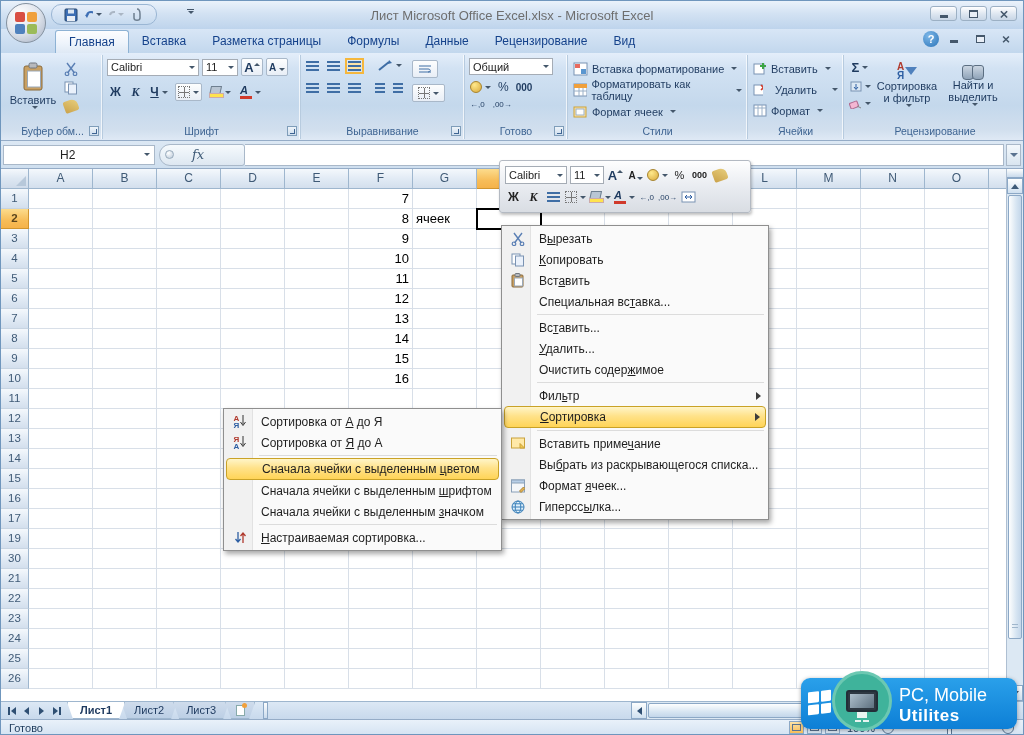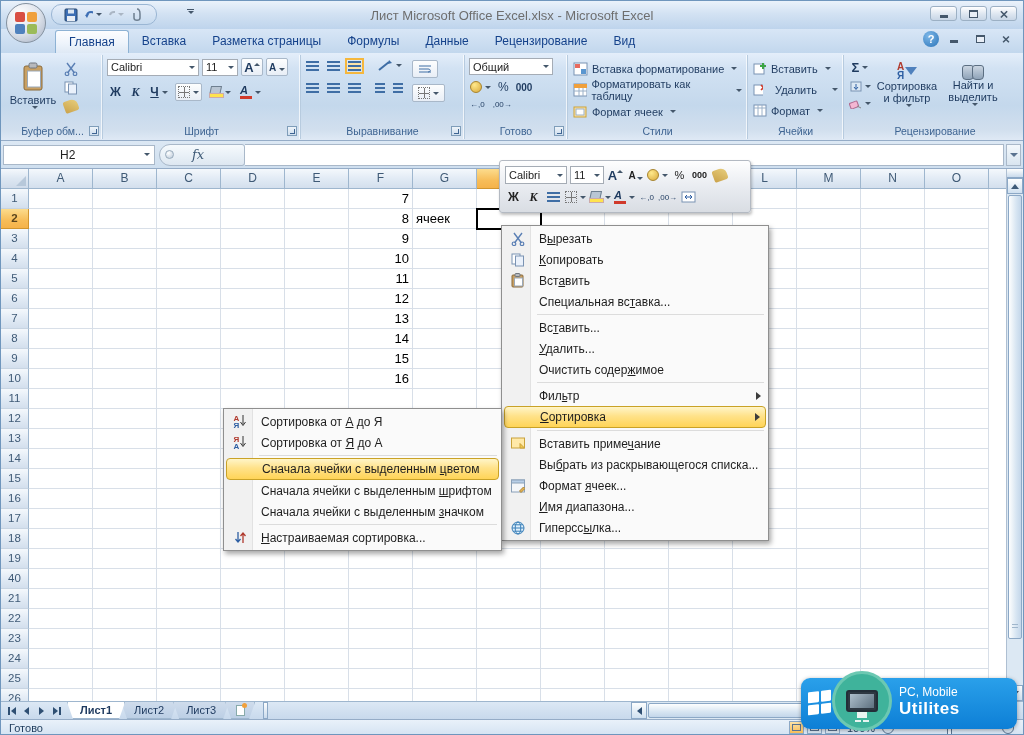--- a/index.html
+++ b/index.html
@@ -205,21 +205,21 @@
   .wm-flag { position:absolute; left:7px; top:13px; width:23px; height:23px;
     display:grid; grid-template:1fr 1fr/1fr 1fr; gap:2px; transform:skewY(-7deg); }
   .wm-flag i { background:#fff; border-radius:1px; }
   .wm-circle { position:absolute; left:31px; top:-7px; width:60px; height:60px; border-radius:50%;
     background:#3fb39b; border:3px solid #6cc8b2; display:flex; align-items:center; justify-content:center; }
   .monitor { width:32px; height:22px; background:#2e3842; border:2px solid #232e38; border-radius:3px; position:relative; }
   .monitor::before { content:""; position:absolute; inset:2px; background:linear-gradient(135deg,#aebfcc,#5d707f); }
   .monitor::after { content:""; position:absolute; left:9px; bottom:-8px; width:10px; height:6px; background:#e8f4f1;
     box-shadow:-4px 6px 0 -2px #e8f4f1, 4px 6px 0 -2px #e8f4f1; }
   .wm-text { position:absolute; left:98px; top:7px; color:#fff; }
-  .wm-text .l1 { font-size:12px; } .wm-text .l2 { font-size:17px; font-weight:bold; letter-spacing:.5px; }
+  .wm-text .l1 { font-size:18px; } .wm-text .l2 { font-size:17px; font-weight:bold; letter-spacing:.5px; }
 </style>
 </head>
 <body>
 
 <div id="app">
 
   <div class="titlebar">
     <div class="office-btn">
       <span class="office-logo">
           <i></i>
@@ -891,57 +891,39 @@
           <div class="gcell"></div>
           <div class="gcell"></div>
           <div class="gcell"></div>
           <div class="gcell"></div>
           <div class="gcell"></div>
           <div class="gcell"></div>
           <div class="gcell"></div>
           <div class="gcell"></div>
         </div>
         <div class="grow">
-          <div class="grhead">18</div>
-          <div class="gcell"></div>
-          <div class="gcell"></div>
-          <div class="gcell"></div>
-          <div class="gcell"></div>
-          <div class="gcell"></div>
-          <div class="gcell"></div>
-          <div class="gcell"></div>
-          <div class="gcell"></div>
-          <div class="gcell"></div>
-          <div class="gcell"></div>
-          <div class="gcell"></div>
-          <div class="gcell"></div>
-          <div class="gcell"></div>
-          <div class="gcell"></div>
-          <div class="gcell"></div>
-        </div>
-        <div class="grow">
           <div class="grhead">19</div>
           <div class="gcell"></div>
           <div class="gcell"></div>
           <div class="gcell"></div>
           <div class="gcell"></div>
           <div class="gcell"></div>
           <div class="gcell"></div>
           <div class="gcell"></div>
           <div class="gcell"></div>
           <div class="gcell"></div>
           <div class="gcell"></div>
           <div class="gcell"></div>
           <div class="gcell"></div>
           <div class="gcell"></div>
           <div class="gcell"></div>
           <div class="gcell"></div>
         </div>
         <div class="grow">
-          <div class="grhead">40</div>
+          <div class="grhead">30</div>
           <div class="gcell"></div>
           <div class="gcell"></div>
           <div class="gcell"></div>
           <div class="gcell"></div>
           <div class="gcell"></div>
           <div class="gcell"></div>
           <div class="gcell"></div>
           <div class="gcell"></div>
           <div class="gcell"></div>
           <div class="gcell"></div>
@@ -1198,24 +1180,20 @@
       </div>
       <div class="mi">
         <span class="mic">
           <svg width="14" height="14">
             <rect x="0.5" y="1" width="13" height="12" fill="#f4f6f9" stroke="#8aa0b8"></rect>
             <rect x="0.5" y="1" width="13" height="3" fill="#b8cfe8" stroke="#8aa0b8"></rect>
             <path d="M8.5 12 L12.5 8 L14 9.5 L10 13.5 Z" fill="#e8b44c" stroke="#a9843c"></path>
           </svg>
         </span>
         <span class="mil">Формат <u>я</u>чеек...</span>
-      </div>
-      <div class="mi">
-        <span class="mic"></span>
-        <span class="mil"><u>И</u>мя диапазона...</span>
       </div>
       <div class="mi">
         <span class="mic">
           <svg width="14" height="14">
             <circle cx="7" cy="7" r="6" fill="#dff0fb" stroke="#3a7fb8"></circle>
             <ellipse cx="7" cy="7" rx="2.8" ry="6" fill="none" stroke="#3a7fb8"></ellipse>
             <path d="M1 7 h12 M2 3.8 h10 M2 10.2 h10" stroke="#3a7fb8" fill="none"></path>
           </svg>
         </span>
         <span class="mil">Гиперсс<u>ы</u>лка...</span>

